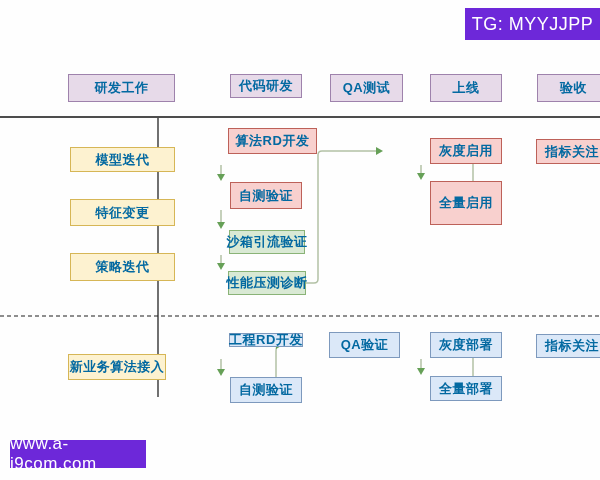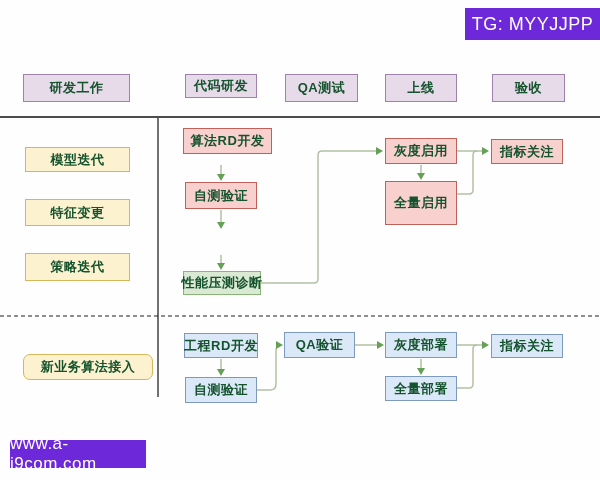--- a/index.html
+++ b/index.html
@@ -3,22 +3,22 @@
 <meta charset="utf-8">
 <style>
   html,body{margin:0;padding:0;background:#e9e9e9;}
   #canvas{
     position:relative;width:600px;height:480px;background:#fefefe;
     font-family:"Liberation Sans",sans-serif;overflow:hidden;
   }
   #wires{position:absolute;left:0;top:0;width:600px;height:480px;}
   .node{
     position:absolute;display:flex;align-items:center;justify-content:center;
-    font-size:13px;font-weight:600;color:#14532d;box-sizing:border-box;
-    border:1px solid;letter-spacing:0.5px;white-space:nowrap;
+    font-size:13px;font-weight:600;color:#0369a1;box-sizing:border-box;
+    border:1px solid;letter-spacing:0.5px;white-space:nowrap;margin-left:45px;
   }
   .purple{background:#e7daե9;background:#e7dae9;border-color:#9e82ac;}
   .yellow{background:#fdf2d0;border-color:#d6b656;}
   .pink{background:#f8d0ce;border-color:#bd6159;}
   .green{background:#d9e9d4;border-color:#8ab377;}
   .blue{background:#dbe8f8;border-color:#7d99bd;}
   .tagbar{
     position:absolute;display:flex;align-items:center;justify-content:center;
     background:#6d28d9;color:#ffffff;font-size:18px;letter-spacing:0.5px;
   }
@@ -75,29 +75,30 @@
 
   <div class="node purple" style="left:23px;top:74px;width:107px;height:28px;">研发工作</div>
   <div class="node purple" style="left:185px;top:74px;width:72px;height:24px;">代码研发</div>
   <div class="node purple" style="left:285px;top:74px;width:73px;height:28px;">QA测试</div>
   <div class="node purple" style="left:385px;top:74px;width:72px;height:28px;">上线</div>
   <div class="node purple" style="left:492px;top:74px;width:73px;height:28px;">验收</div>
 
   <div class="node yellow" style="left:25px;top:147px;width:105px;height:25px;">模型迭代</div>
   <div class="node yellow" style="left:25px;top:199px;width:105px;height:27px;">特征变更</div>
   <div class="node yellow" style="left:25px;top:253px;width:105px;height:28px;">策略迭代</div>
-  <div class="node yellow" style="left:23px;top:354px;width:130px;height:26px;border-radius:7px;">新业务算法接入</div>
+  <div class="node yellow" style="left:23px;top:354px;width:98px;height:26px;">新业务算法接入</div>
 
   <div class="node pink" style="left:183px;top:128px;width:89px;height:26px;">算法RD开发</div>
   <div class="node pink" style="left:185px;top:182px;width:72px;height:27px;">自测验证</div>
+  <div class="node green" style="left:184px;top:230px;width:76px;height:24px;">沙箱引流验证</div>
   <div class="node green" style="left:183px;top:271px;width:78px;height:24px;">性能压测诊断</div>
   <div class="node pink" style="left:385px;top:138px;width:72px;height:26px;">灰度启用</div>
   <div class="node pink" style="left:385px;top:181px;width:72px;height:44px;">全量启用</div>
   <div class="node pink" style="left:491px;top:139px;width:72px;height:25px;">指标关注</div>
 
-  <div class="node blue" style="left:184px;top:333px;width:74px;height:25px;">工程RD开发</div>
+  <div class="node blue" style="left:184px;top:333px;width:74px;height:14px;">工程RD开发</div>
   <div class="node blue" style="left:185px;top:377px;width:72px;height:26px;">自测验证</div>
   <div class="node blue" style="left:284px;top:332px;width:71px;height:26px;">QA验证</div>
   <div class="node blue" style="left:385px;top:332px;width:72px;height:26px;">灰度部署</div>
   <div class="node blue" style="left:385px;top:376px;width:72px;height:25px;">全量部署</div>
   <div class="node blue" style="left:491px;top:334px;width:72px;height:24px;">指标关注</div>
 
 </div>
 
 </body></html>

